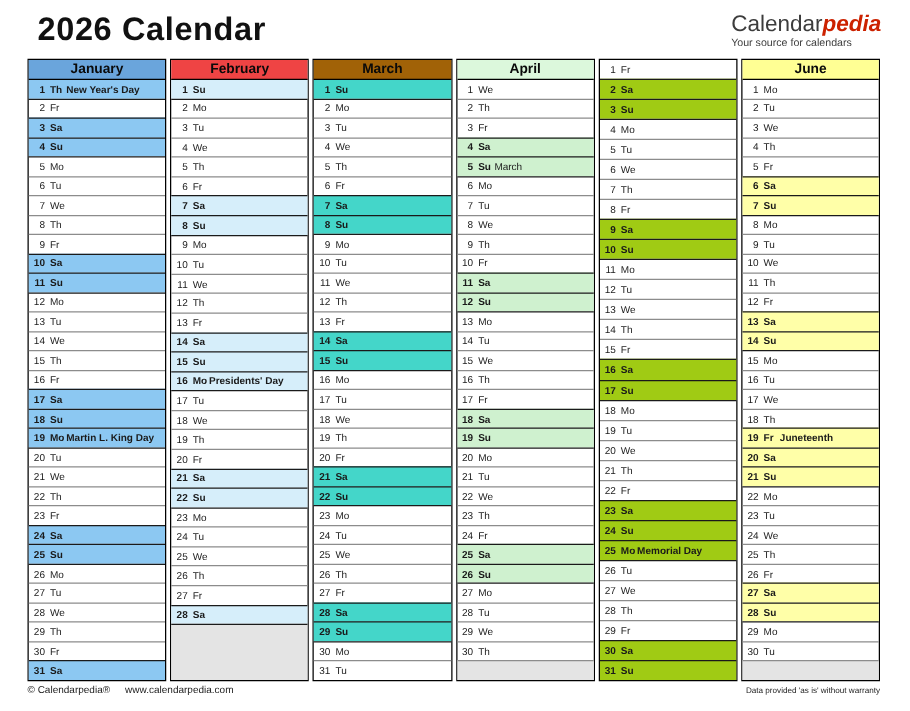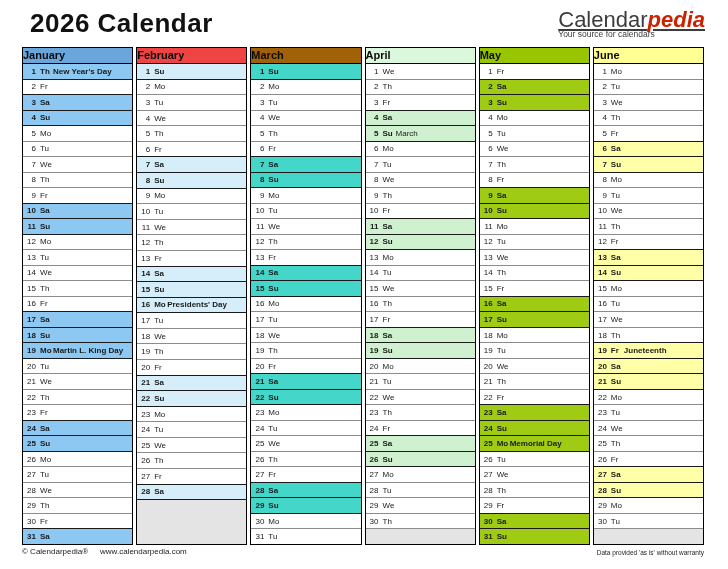--- a/index.html
+++ b/index.html
@@ -13,35 +13,35 @@
   }
   .topbar {
     display:flex; justify-content:space-between; align-items:center;
     padding:5px 23px 0 30px;
   }
   .title {
     font-size:26px; font-weight:bold; color:#111;
     margin-top:3px; letter-spacing:0.5px;
   }
   .logo { margin-top:6px; }
-  .logo-line1 { font-size:22px; color:#3c3c3c; line-height:17px;text-decoration:underline; }
+  .logo-line1 { font-size:18px; color:#3c3c3c; line-height:17px; }
   .logo-pedia { font-weight:bold; font-style:italic; }
   .logo-tagline { font-size:8.5px; color:#3c3c3c; margin-top:1px; }
 
   .grid {
     position:absolute; left:22px; top:47px;
     width:682px; height:498px;
     display:flex; gap:3px;
   }
   .month {
     flex:1; display:flex; flex-direction:column;
     border:1px solid #000; background:#fff; min-width:0;
   }
   .month-header {
-    height:15px; line-height:15px; text-align:left;
+    height:15px; line-height:15px; text-align:center;
     font-weight:bold; font-size:11px;
     border-bottom:1px solid #000;
     color:#0a0a0a;
   }
   .rows { flex:1; display:flex; flex-direction:column; }
   .row {
     flex:1; display:flex; align-items:center;
     font-size:8px; padding-left:2px;
     border-top:1px solid #8c8c8c;
     white-space:nowrap; overflow:hidden;
@@ -575,21 +575,20 @@
           <span class="wd">We</span>
         </div>
         <div class="row">
           <span class="num">30</span>
           <span class="wd">Th</span>
         </div>
         <div class="row filler" style="flex: 1 1 0%;"></div>
       </div>
     </div>
     <div class="month">
-      <div class="month-header" style="background: rgb(153, 197, 0);">May</div>
       <div class="rows">
         <div class="row">
           <span class="num">1</span>
           <span class="wd">Fr</span>
         </div>
         <div class="row hl" style="background: rgb(160, 203, 20);">
           <span class="num">2</span>
           <span class="wd">Sa</span>
         </div>
         <div class="row hl" style="background: rgb(160, 203, 20);">

